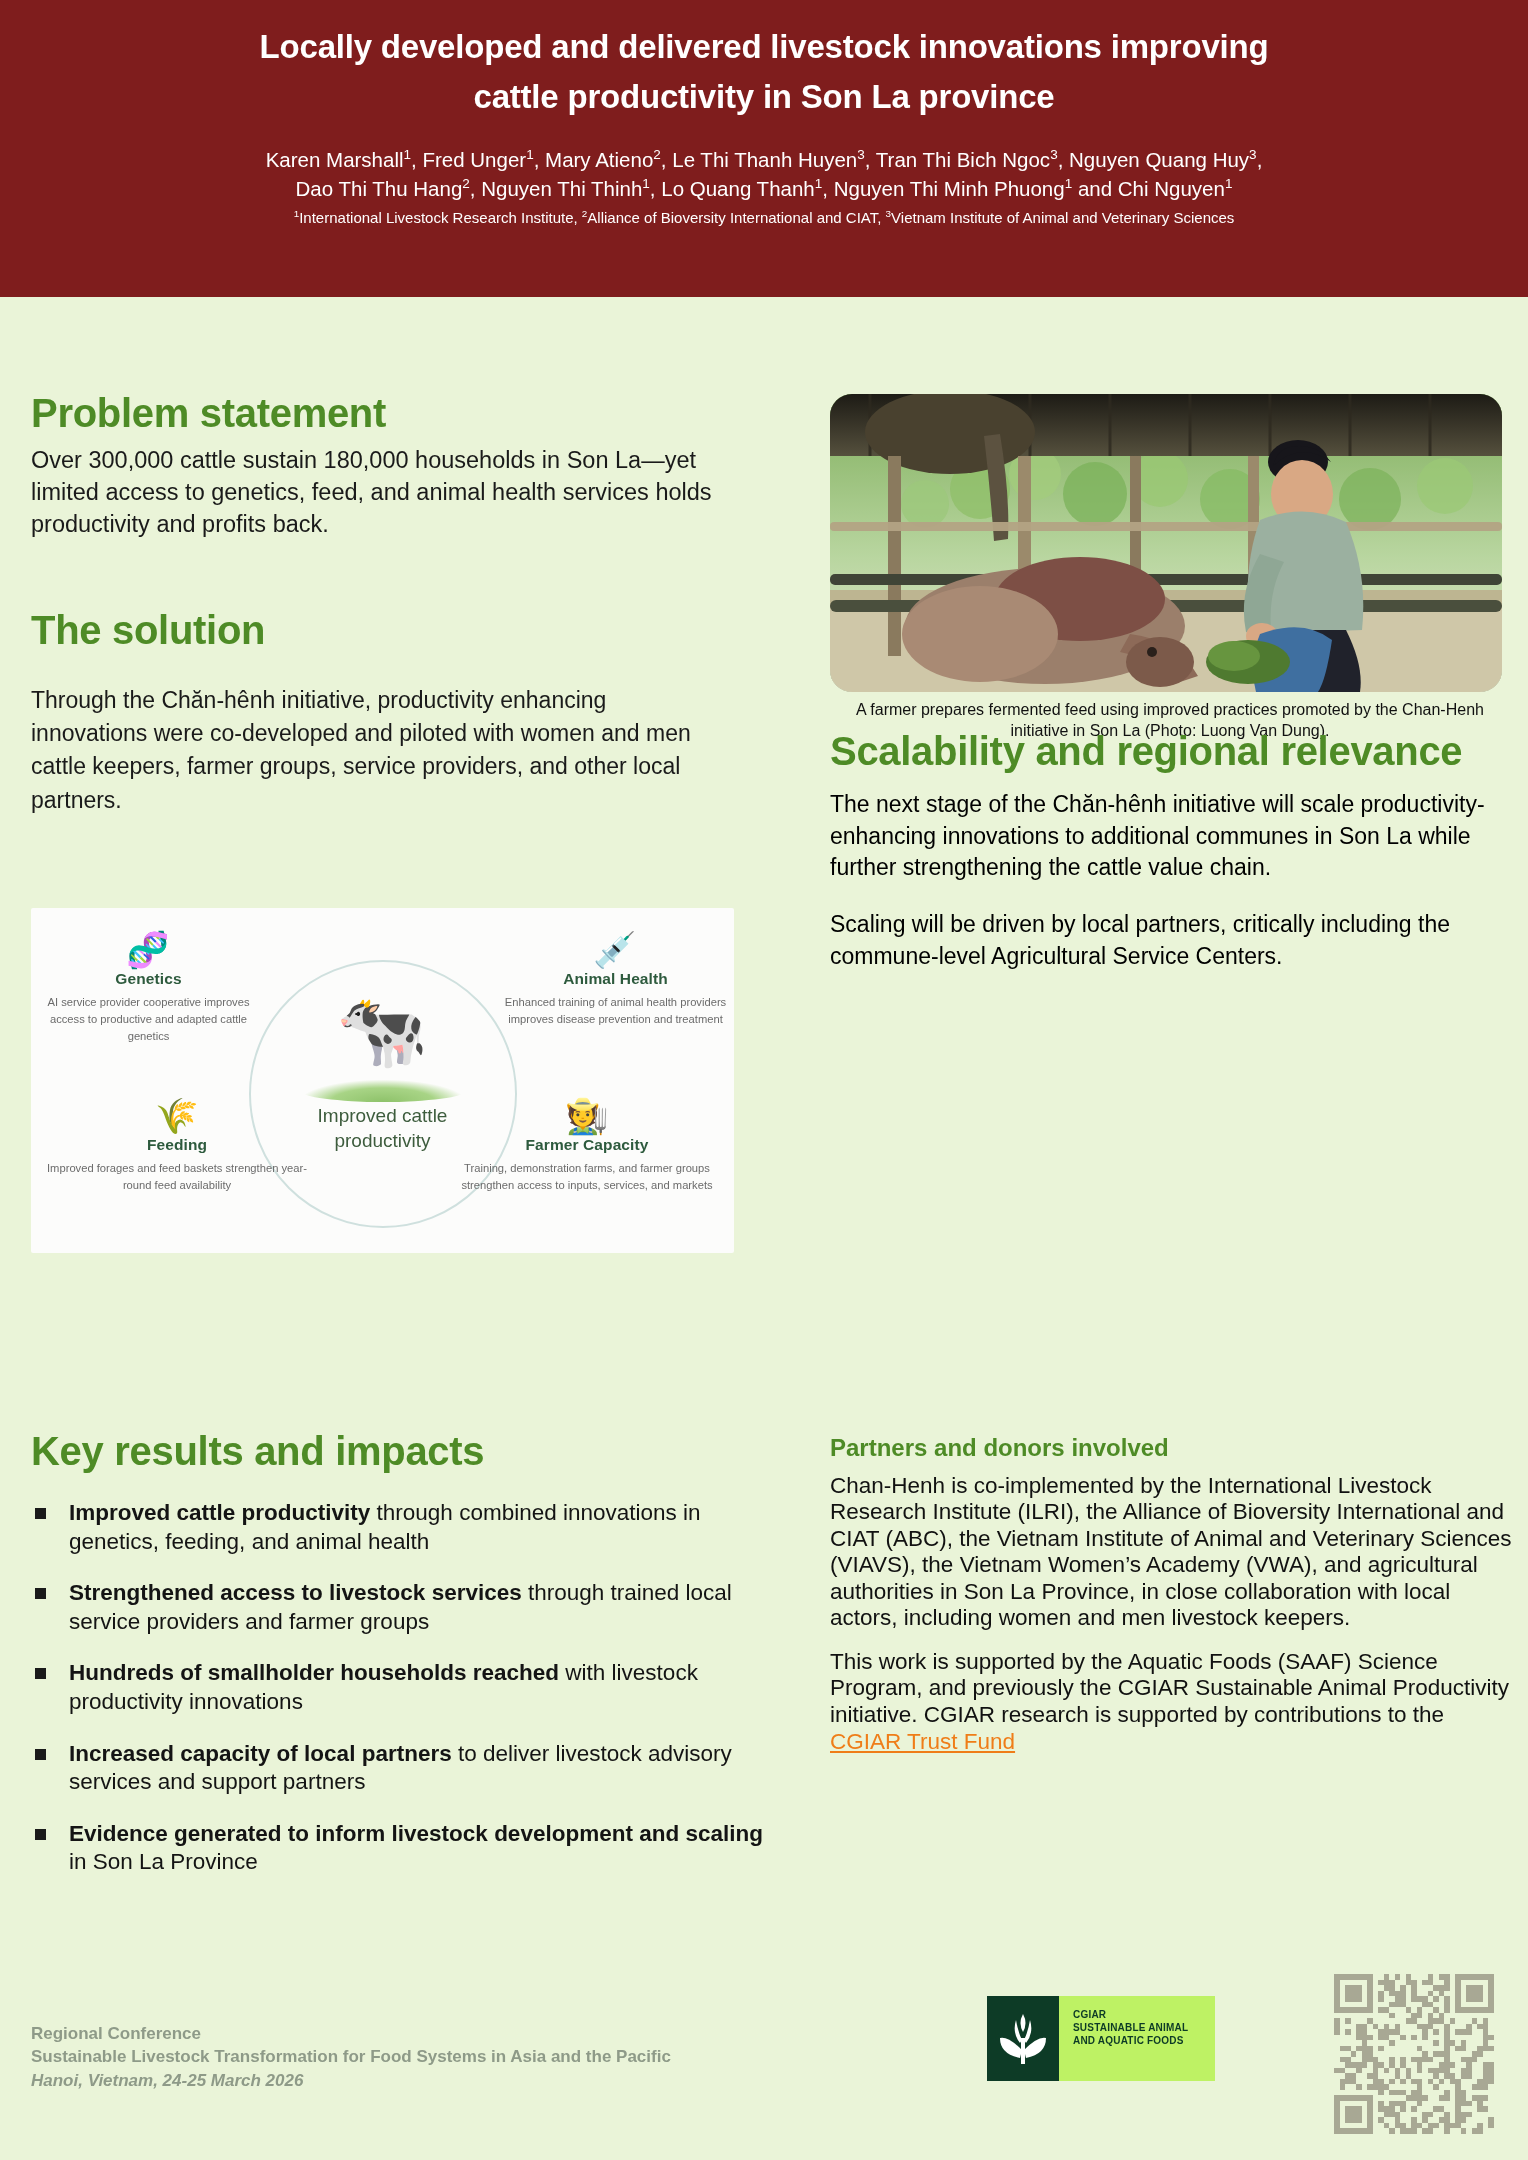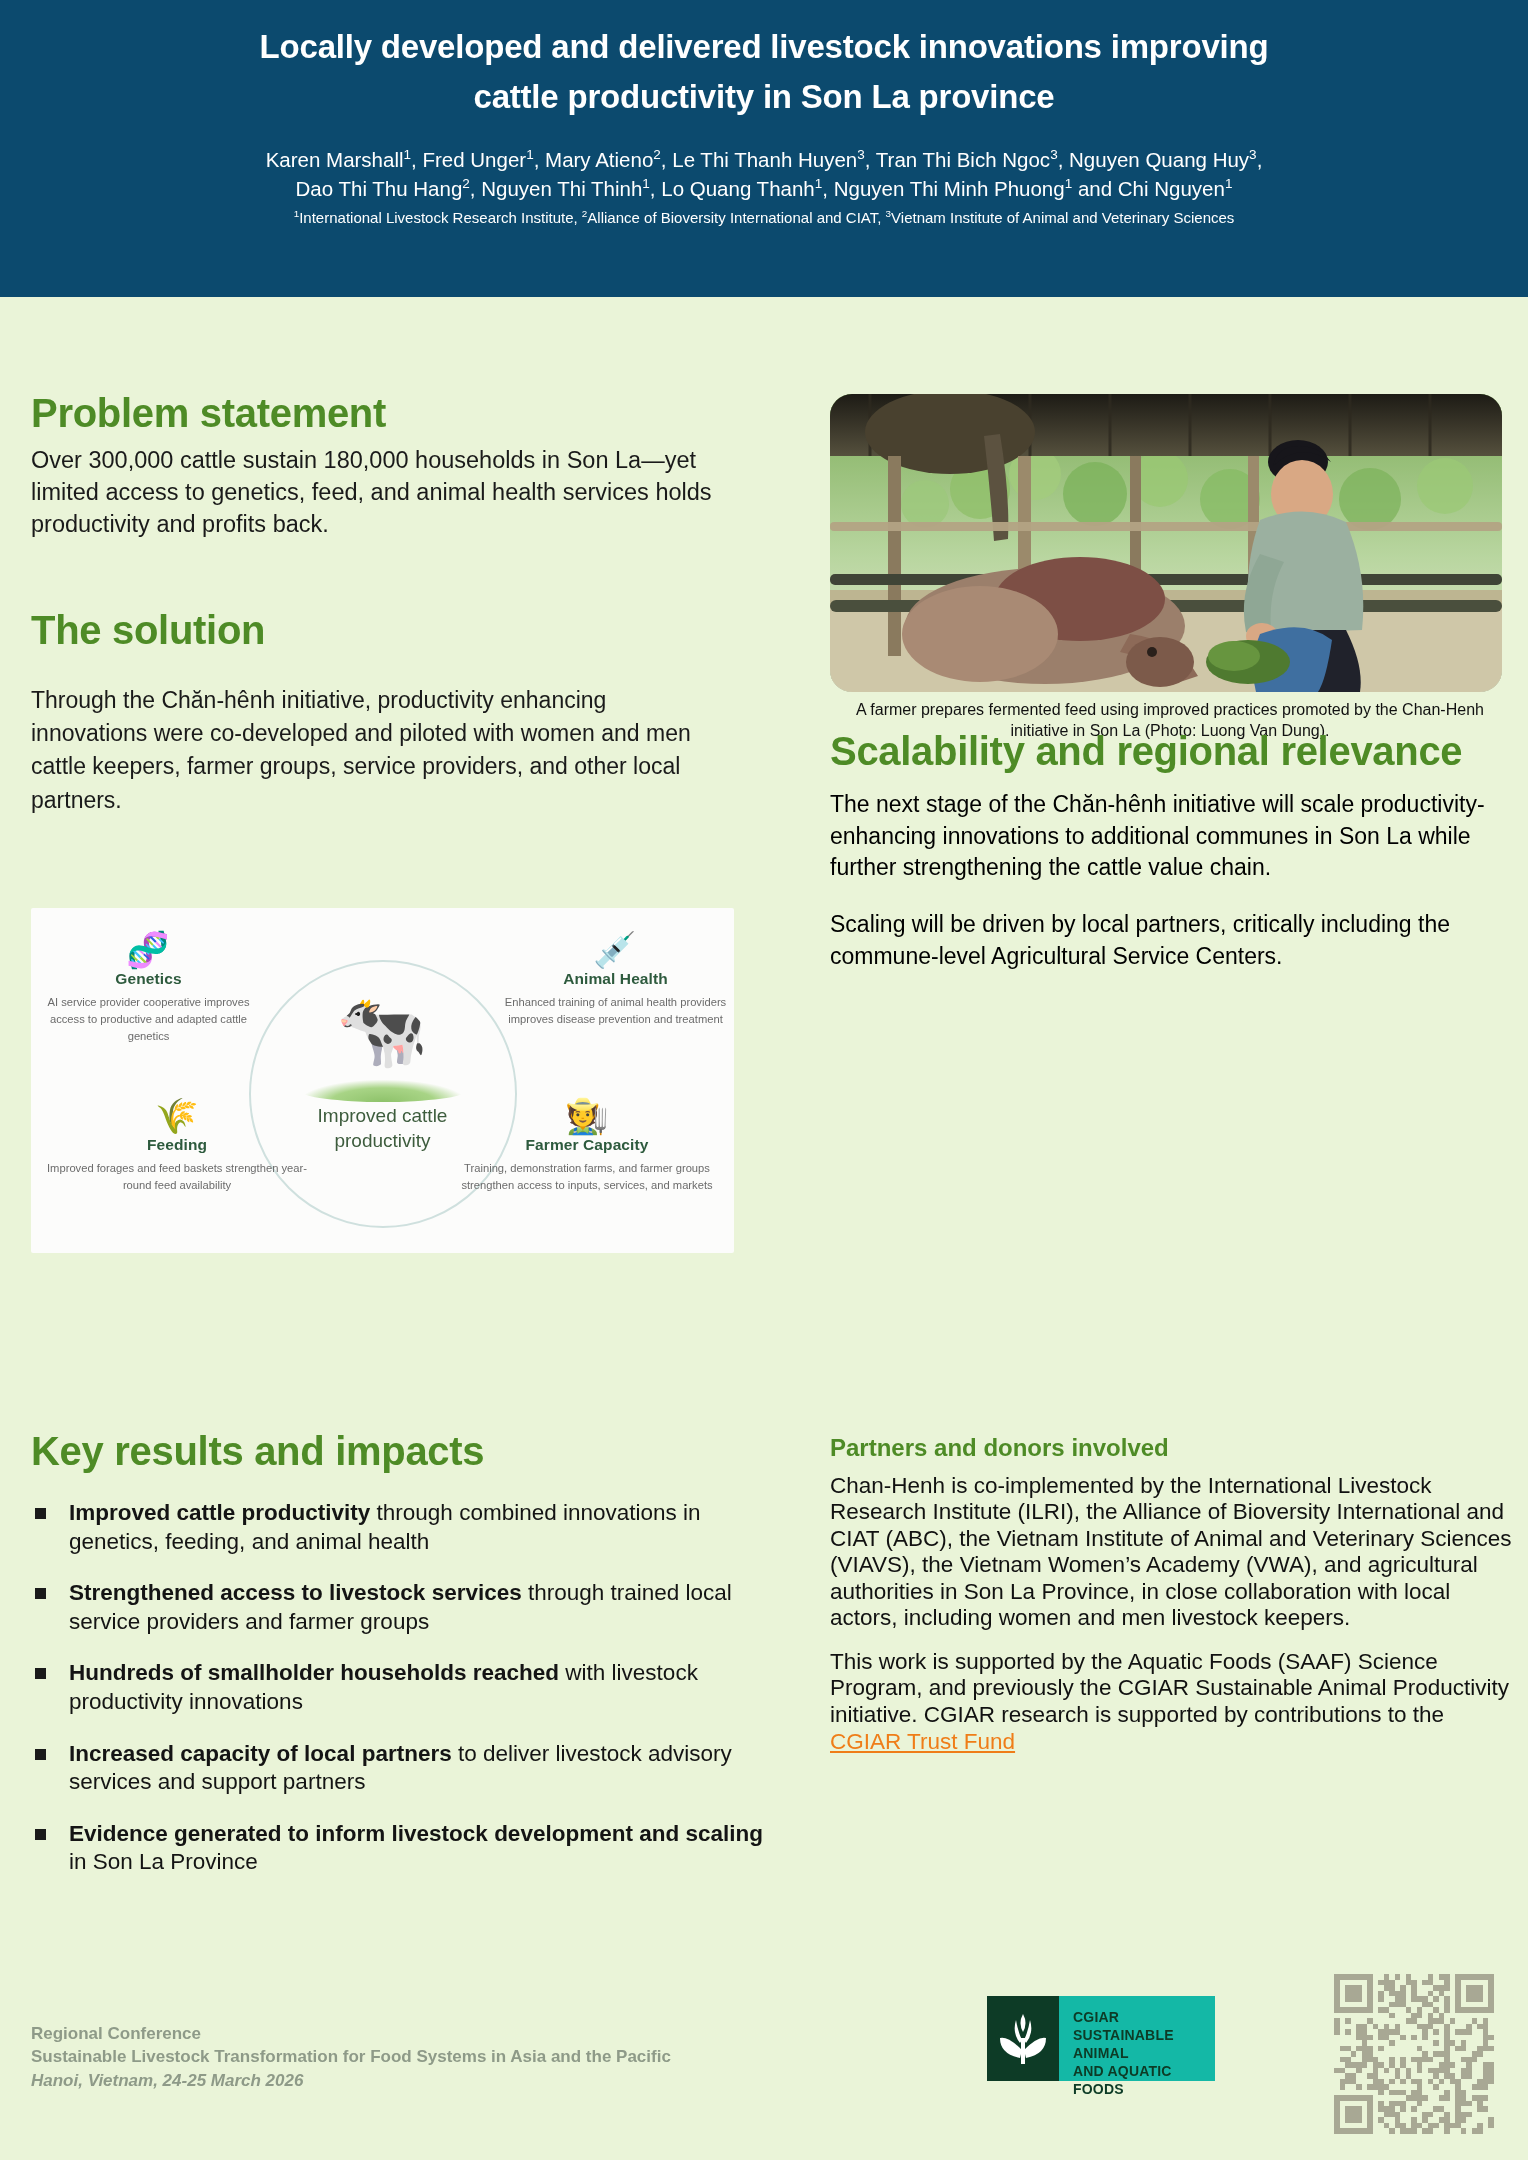--- a/index.html
+++ b/index.html
@@ -7,21 +7,21 @@
   body {
     background:#eaf4d8;
     font-family:"Liberation Sans", sans-serif;
     position:relative;
     overflow:hidden;
   }
 
   
   .header{
     position:absolute; left:0; top:0; width:1528px; height:297px;
-    background:#0c4a6e;
+    background:#7f1d1d;
     color:#ffffff;
     text-align:center;
     padding:22px 90px 0 90px;
   }
   .header-title{
     font-size:33px; font-weight:bold; line-height:1.52; letter-spacing:-0.2px;
   }
   .header-authors{
     font-size:20.5px; line-height:1.42; margin-top:23px; font-weight:400;
   }
@@ -128,22 +128,22 @@
   .ft3{ font-size:17px; font-style:italic; font-weight:bold; line-height:1.38; }
 
   .cgiar-logo{
     position:absolute; left:987px; top:1996px; width:228px; height:85px; display:flex;
   }
   .cgiar-mark{
     width:72px; height:85px; background:#0d3b26;
     display:flex; align-items:center; justify-content:center;
   }
   .cgiar-words{
-    flex:1; background:#14b8a6; padding:13px 0 0 14px;
-    color:#0d3b26; font-size:14px; font-weight:bold; line-height:1.28; letter-spacing:0.2px;
+    flex:1; background:#bef264; padding:13px 0 0 14px;
+    color:#0d3b26; font-size:10px; font-weight:bold; line-height:1.28; letter-spacing:0.2px;
   }
   .qr{
     position:absolute; left:1334px; top:1974px; width:160px; height:160px;
   }
 </style>
 </head>
 <body>
 
 <div class="header">
   <div class="header-title">

